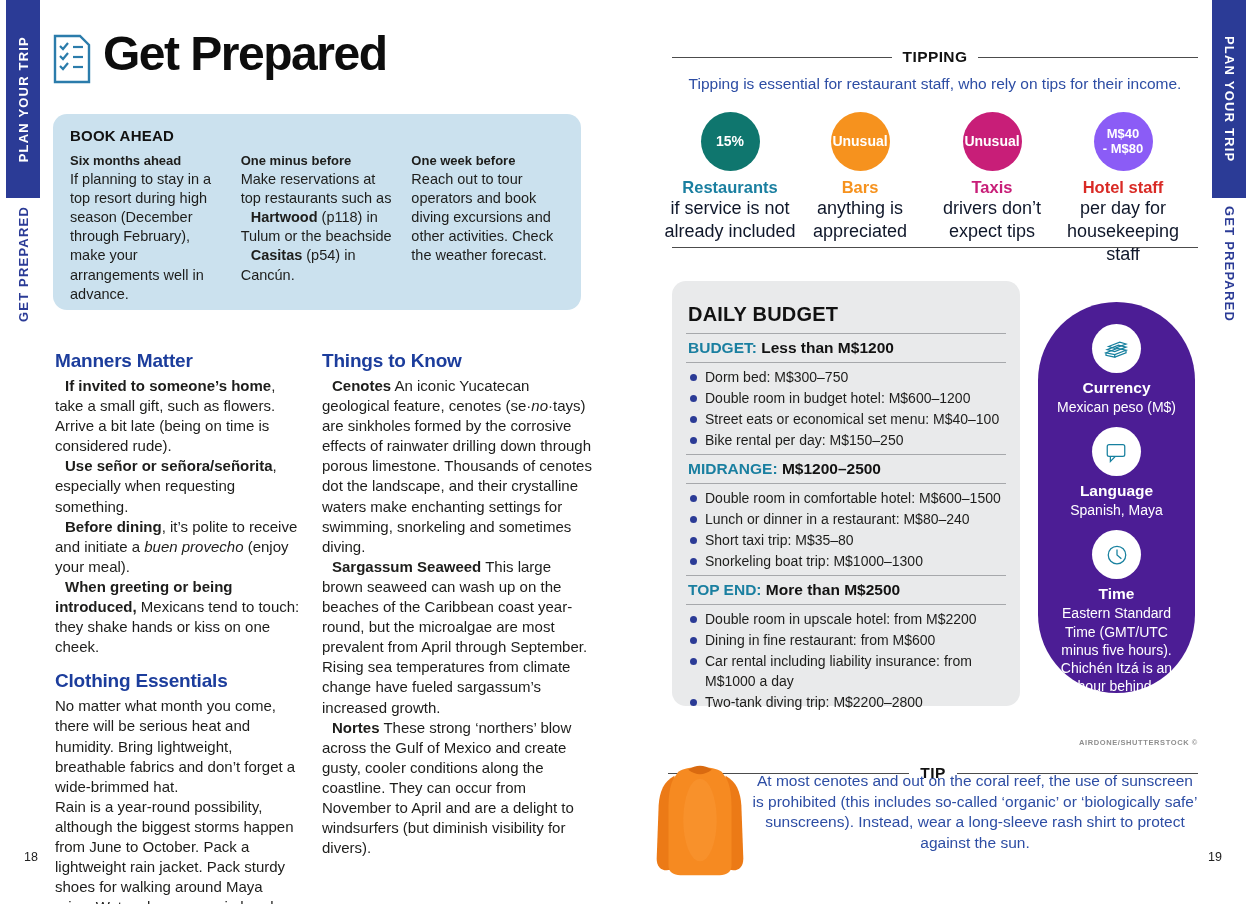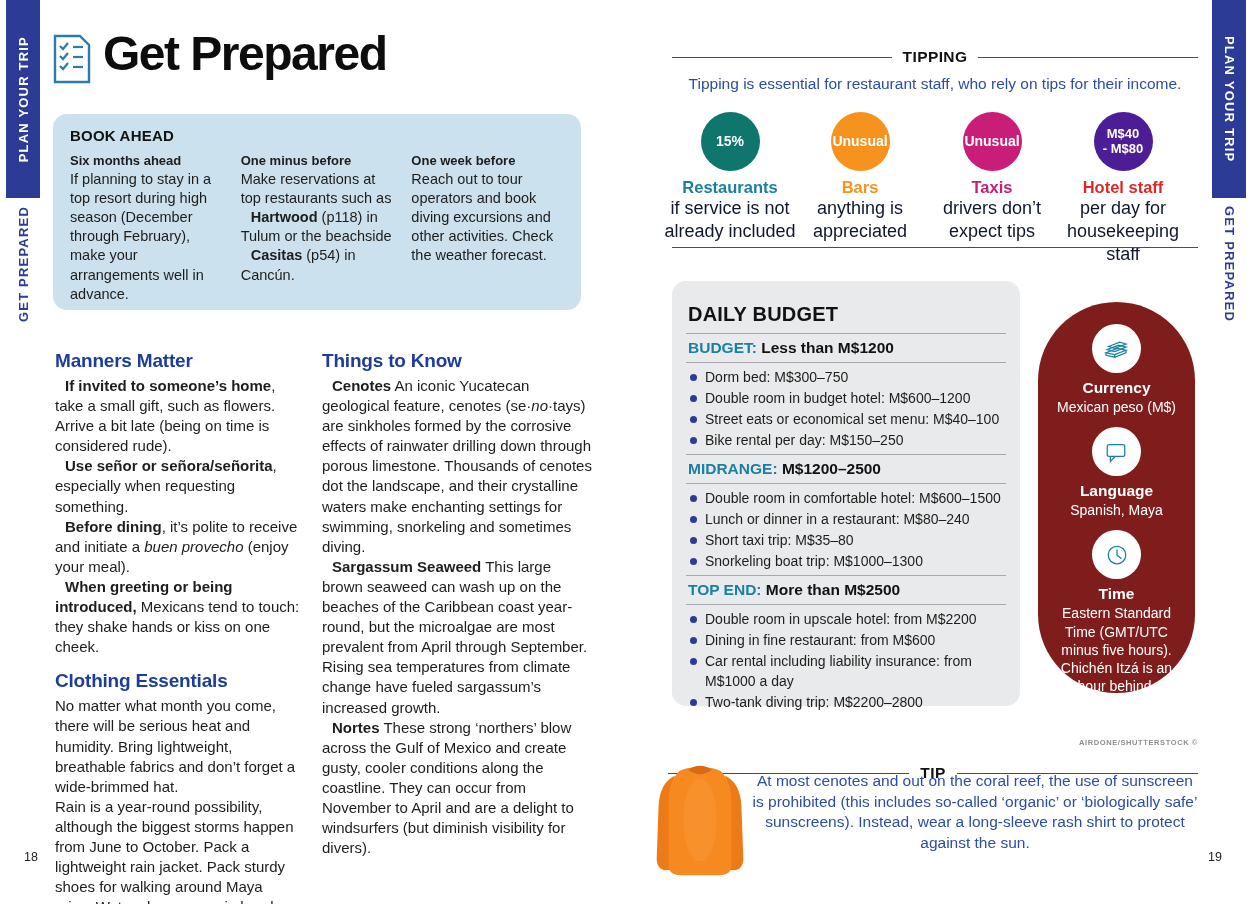--- a/index.html
+++ b/index.html
@@ -177,21 +177,21 @@
     <div class="tip-badge" style="background-color: rgb(246, 146, 30);">Unusual</div>
     <div class="tip-label" style="color: rgb(246, 146, 30);">Bars</div>
     <div class="tip-desc">anything is appreciated</div>
   </div>
   <div class="tip-item" style="left:926px">
     <div class="tip-badge" style="background-color: rgb(200, 30, 120);">Unusual</div>
     <div class="tip-label" style="color: rgb(200, 30, 120);">Taxis</div>
     <div class="tip-desc">drivers don’t expect tips</div>
   </div>
   <div class="tip-item" style="left:1057px">
-    <div class="tip-badge" style="font-size: 13px; background-color: #4c1d95;">M$40
+    <div class="tip-badge" style="font-size: 13px; background-color: #8b5cf6;">M$40
 - M$80</div>
     <div class="tip-label" style="color: rgb(217, 42, 37);">Hotel staff</div>
     <div class="tip-desc">per day for house­keeping staff</div>
   </div>
 
   <div class="tipping-bottom-rule"></div>
 
   <div class="daily-budget">
     <div class="db-title">DAILY BUDGET</div>
     <div class="db-rule"></div>
@@ -225,21 +225,21 @@
     </div>
     <div class="db-rule"></div>
     <ul>
       <li>Double room in upscale hotel: from M$2200</li>
       <li>Dining in fine restaurant: from M$600</li>
       <li>Car rental including liability insurance: from M$1000 a day</li>
       <li>Two-tank diving trip: M$2200–2800</li>
     </ul>
   </div>
 
-  <div class="facts-oval" style="background-color: #7f1d1d;">
+  <div class="facts-oval" style="background-color: #4c1d95;">
     <div class="fact">
       <div class="fact-icon-circle">
         <svg width="30" height="30" viewBox="0 0 48 48">
           <path d="M12 20 L30 13 L40 16 L22 23 Z" fill="none" stroke="#17809f" stroke-width="2"></path>
           <path d="M10 25 L28 18 L40 21 L22 28 Z" fill="none" stroke="#17809f" stroke-width="2"></path>
           <path d="M8 30 L26 23 L40 26 L22 33 Z" fill="none" stroke="#17809f" stroke-width="2"></path>
           <path d="M8 30 L8 34 L22 37 L22 33" fill="none" stroke="#17809f" stroke-width="2"></path>
           <path d="M40 26 L40 30 L22 37" fill="none" stroke="#17809f" stroke-width="2"></path>
         </svg>
       </div>

